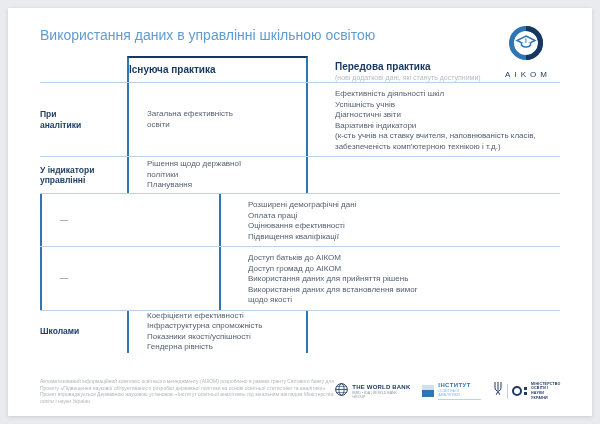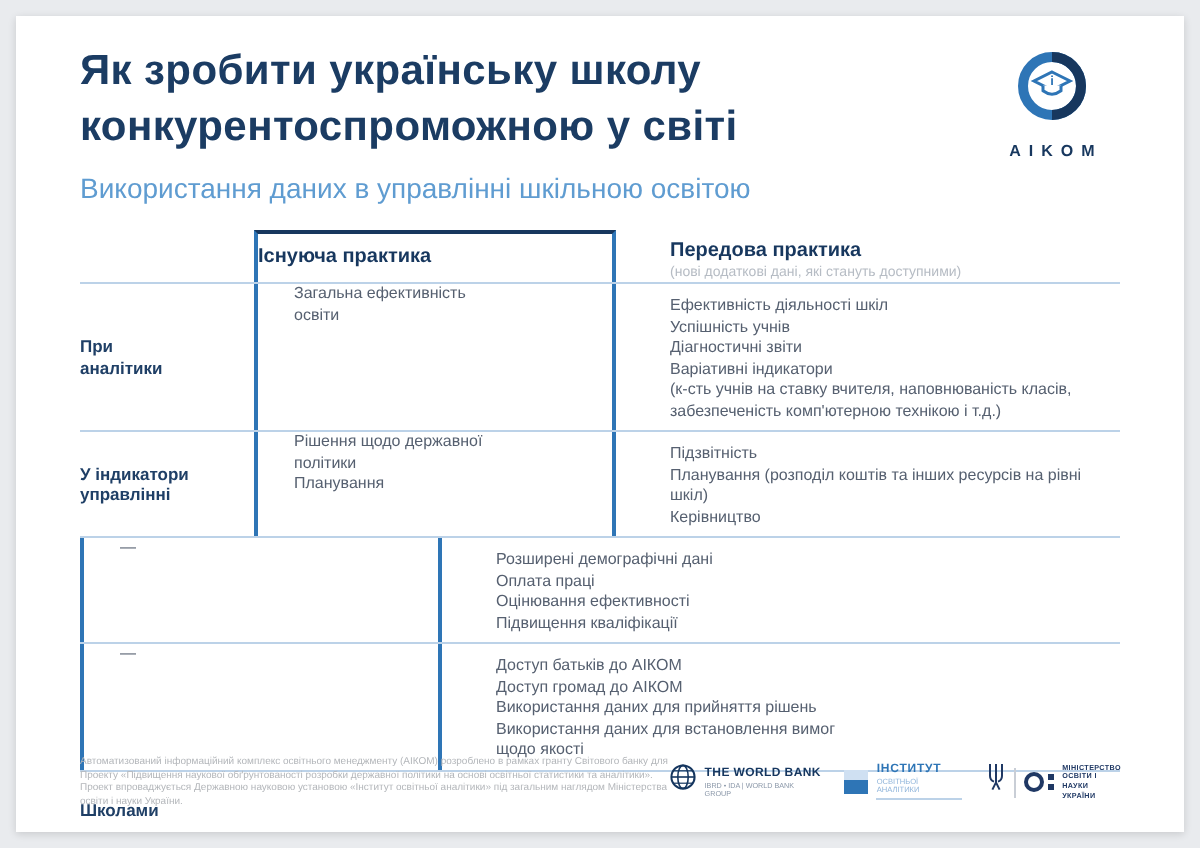--- a/index.html
+++ b/index.html
@@ -9,29 +9,29 @@
   .card { position:absolute; left:8px; top:8px; right:8px; bottom:8px; background:#ffffff;
           box-shadow:0 1px 4px rgba(0,0,0,.14); padding:10px 32px 0 32px; }
 
   
   .page-title { font-size:21px; line-height:27.5px; font-weight:700; color:#1b3c63;
                 white-space:pre-line; letter-spacing:.2px; margin-top:4px; }
   .page-subtitle { margin-top:9px; font-size:14px; color:#5f9cd1; }
 
   
   .brand { position:absolute; top:16px; right:30px; width:72px; text-align:center; }
-  .brand-name { margin-top:4px; font-size:8px; font-weight:700; color:#17375e; letter-spacing:4px; padding-left:4px; }
+  .brand-name { margin-top:4px; font-size:8px; font-weight:400; color:#17375e; letter-spacing:4px; padding-left:4px; }
 
   
   .table { margin-top:13px; }
   .row { display:flex; border-bottom:1px solid #bcd2e8; }
   .row:last-child { border-bottom:none; }
   .c1 { width:87px; display:flex; flex-direction:column; justify-content:center; }
   .c2 { width:181px; border-left:2px solid #2e75b6; border-right:2px solid #2e75b6;
-        display:flex; flex-direction:column; justify-content:flex-start; }
+        display:flex; flex-direction:column; justify-content:center; }
   .c3 { flex:1; }
   .thead { min-height:27px; }
   .thead .c2 { border-top:2px solid #17375e; justify-content:flex-start; }
   .th-existing { padding-top:6px; font-size:10px; font-weight:700; color:#17375e; }
   .th-advanced { padding:5px 0 0 27px; }
   .th-advanced .t { font-size:10px; font-weight:700; color:#17375e; }
   .th-advanced .s { font-size:7px; color:#b6bcc4; margin-top:2px; }
 
   .label { padding-left:0; font-size:8.5px; font-weight:700; color:#1f3f66; line-height:10.5px; white-space:pre-line; }
   .cell  { font-size:8px; color:#566070; line-height:10.5px; white-space:pre-line; }
@@ -60,22 +60,20 @@
   .mon-sq { display:flex; flex-direction:column; gap:2px; }
   .mon-sq span { width:3px; height:3px; background:#1f3864; }
   .mon-text div { font-size:3.6px; line-height:4.6px; font-weight:700; color:#1f3864; letter-spacing:.2px; }
 </style>
 </head>
 <body>
 
 <div class="slide">
   <div class="card">
 
-    <div class="page-title">Як зробити українську школу
-конкурентоспроможною у світі</div>
     <div class="page-subtitle">Використання даних в управлінні шкільною освітою</div>
 
     <div class="brand">
       <span>
         <svg width="38" height="38" viewBox="0 0 38 38">
           <circle cx="19" cy="19" r="14.5" fill="none" stroke="#2e75b6" stroke-width="5"></circle>
           <path d="M19 4.5 A14.5 14.5 0 0 1 19 33.5" fill="none" stroke="#17375e" stroke-width="5"></path>
           <path d="M19 12 L28 16.5 L19 21 L10 16.5 Z" fill="#ffffff" stroke="#2e75b6" stroke-width="1.5"></path>
           <path d="M14.5 18.8 v2.6 q4.5 3.4 9 0 v-2.6" fill="#ffffff" stroke="#2e75b6" stroke-width="1.5"></path>
           <text x="19" y="18.6" font-size="6.5" fill="#2e75b6" text-anchor="middle" font-weight="bold" font-family="Liberation Sans, sans-serif">i</text>
@@ -112,23 +110,20 @@
       </div>
 
       <div class="row r1">
         <div class="c1 label">У індикатори
 управлінні</div>
         <div class="c2">
             <div class="cell">Рішення щодо державної
 політики
 Планування</div>
           </div>
-        <div class="c3 cell">Підзвітність
-Планування (розподіл коштів та інших ресурсів на рівні шкіл)
-Керівництво</div>
       </div>
 
       <div class="row r2">
         <div class="c2">
             <div class="cell">—</div>
           </div>
         <div class="c3 cell">Розширені демографічні дані
 Оплата праці
 Оцінювання ефективності
 Підвищення кваліфікації</div>
@@ -140,20 +135,26 @@
           </div>
         <div class="c3 cell">Доступ батьків до АІКОМ
 Доступ громад до АІКОМ
 Використання даних для прийняття рішень
 Використання даних для встановлення вимог
 щодо якості</div>
       </div>
 
       <div class="row r4">
         <div class="c1 label">Школами</div>
+        <div class="c2">
+            <div class="cell">Коефіцієнти ефективності
+Інфраструктурна спроможність
+Показники якості/успішності
+Гендерна рівність</div>
+          </div>
       </div>
     </div>
 
     <div class="footer">
       <div class="disclaimer">Автоматизований інформаційний комплекс освітнього менеджменту (АІКОМ) розроблено в рамках гранту Світового банку для Проекту «Підвищення наукової обґрунтованості розробки державної політики на основі освітньої статистики та аналітики». Проект впроваджується Державною науковою установою «Інститут освітньої аналітики» під загальним наглядом Міністерства освіти і науки України.</div>
 
       <div class="logos">
         <div class="logo-block">
           <span>
             <svg width="13" height="13" viewBox="0 0 13 13">

